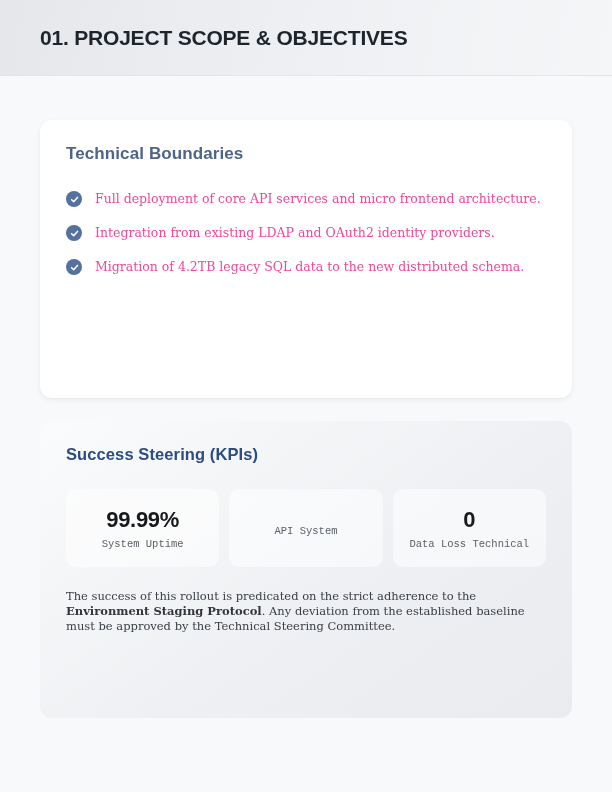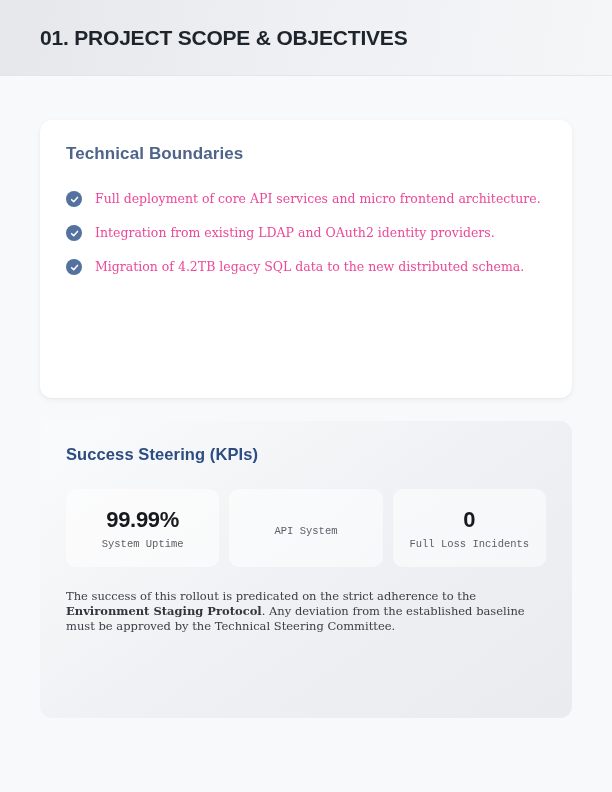--- a/index.html
+++ b/index.html
@@ -169,21 +169,21 @@
       <div class="kpi-row">
         <div class="kpi-tile">
           <div class="kpi-value">99.99%</div>
           <div class="kpi-label">System Uptime</div>
         </div>
         <div class="kpi-tile">
           <div class="kpi-label">API System</div>
         </div>
         <div class="kpi-tile">
           <div class="kpi-value">0</div>
-          <div class="kpi-label">Full Loss Incidents</div>
+          <div class="kpi-label">Data Loss Technical</div>
         </div>
       </div>
 
       <p class="note"><span>The success of this rollout is predicated on the strict adherence to the </span><b>Environment Staging Protocol</b><span>. Any deviation from the established baseline must be approved by the Technical Steering Committee.</span></p>
     </section>
 
   </div>
 </div>
 
 </body></html>

